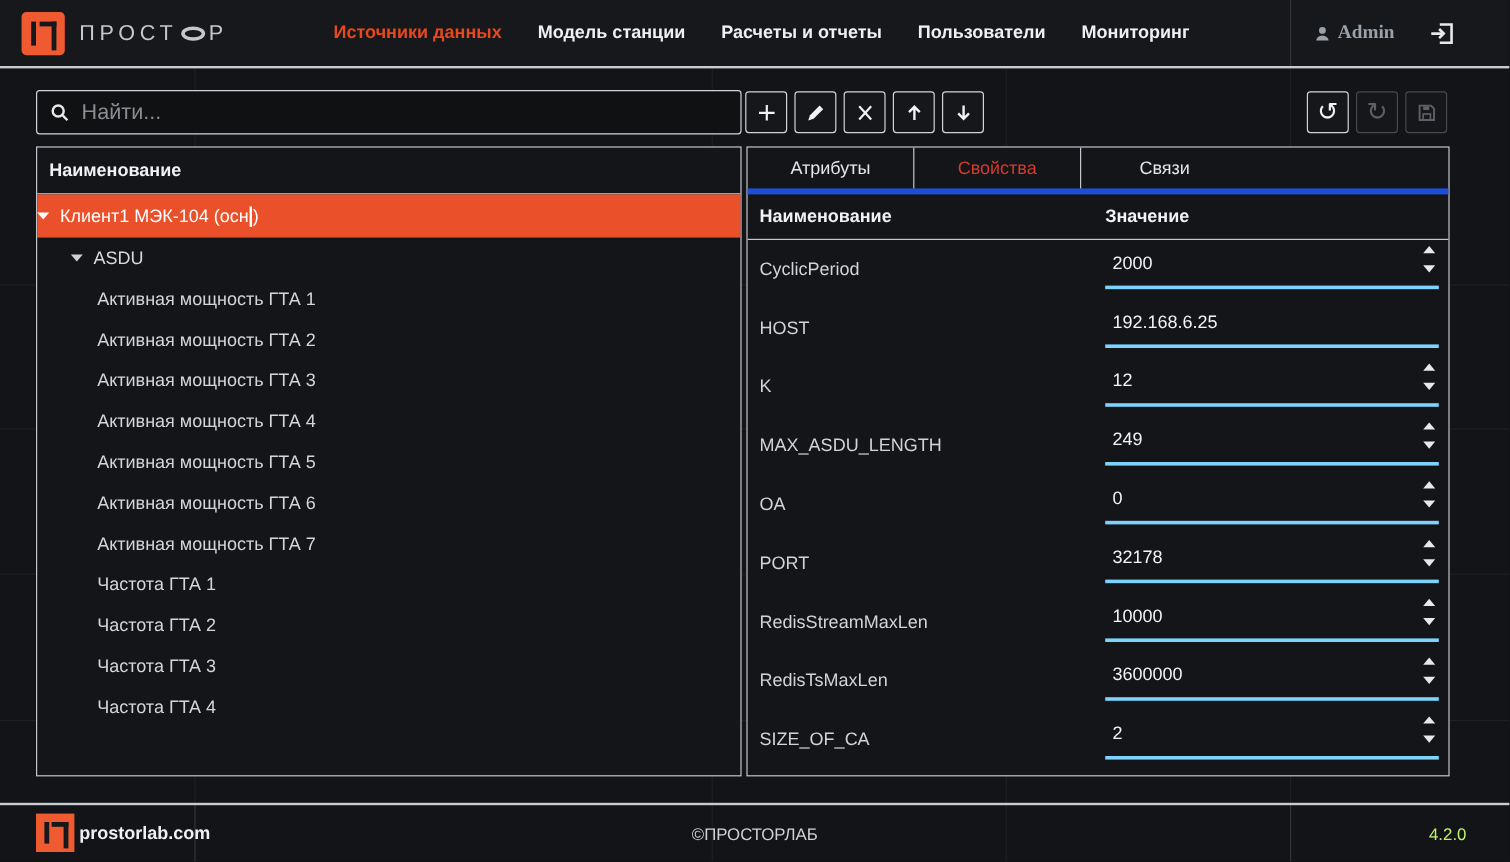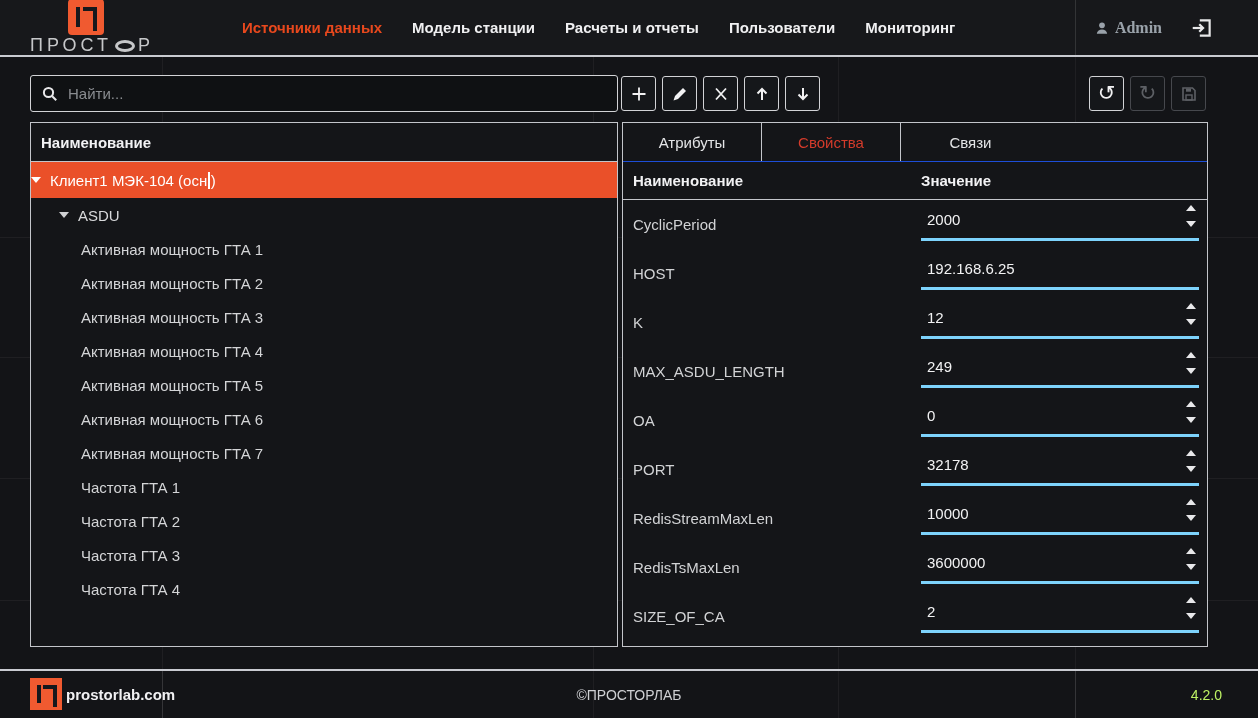--- a/index.html
+++ b/index.html
@@ -16,21 +16,21 @@
   .gv { position:absolute; top:0; bottom:0; width:1px; background:rgba(255,255,255,0.05); }
   .gh { position:absolute; left:0; right:0; height:1px; background:rgba(255,255,255,0.05); }
 
   
   .navbar {
     position:absolute; left:0; top:0; width:1258px; height:57px;
     background:#17181b; border-bottom:2px solid #c9cbd1;
     display:flex; align-items:center; z-index:2;
   }
   .nav-divider { position:absolute; left:1075px; top:0; height:55px; width:1px; background:rgba(255,255,255,0.12); }
-  .brand { display:flex; align-items:center; margin-left:18px;flex-direction:column; }
+  .brand { display:flex; align-items:center; margin-left:18px; }
   .brand-mark { position:relative; width:36px; height:36px; background:#f05a30; border-radius:4px; flex:0 0 auto; }
   .brand-mark::before { content:""; position:absolute; left:8px; top:8px; width:4px; height:20px; background:#16181d; }
   .brand-mark::after  { content:""; position:absolute; left:15px; top:8px; width:10px; height:20px;
                         border-top:4px solid #16181d; border-right:4px solid #16181d; }
   .wordmark { margin-left:12px; display:flex; align-items:center; font-size:18px; letter-spacing:4px;
               color:#c6c7c9; font-weight:400; }
   .o-ring { display:inline-block; width:20px; height:12px; border:3px solid #c6c7c9; border-radius:50%; margin:0 3px; }
   .nav-menu { display:flex; gap:30px; margin-left:88px; font-weight:700; font-size:15px; white-space:nowrap; }
   .nav-item { color:#f0f0f2; cursor:pointer; }
   .nav-item.active { color:#e8481d; }
@@ -38,21 +38,21 @@
               font-family:"Liberation Serif", serif; font-weight:700; font-size:16px; color:#9aa2aa; }
   .logout-btn { position:absolute; right:44px; top:16px; width:24px; height:24px; cursor:pointer; }
 
   
   .search-box {
     position:absolute; left:30px; top:75px; width:588px; height:37px; z-index:2;
     border:1px solid #d2d3d6; border-radius:3px; background:#0f1113;
     display:flex; align-items:center; padding:0 10px; gap:9px;
   }
   .search-box input { flex:1; background:transparent; border:none; outline:none;
-                      color:#e6e6e8; font-size:15px; font-family:inherit; }
+                      color:#e6e6e8; font-size:18px; font-family:inherit; }
   .search-box input::placeholder { color:#8a8d91; }
   .tbtn {
     position:absolute; top:76px; width:35px; height:35px; z-index:2;
     border:1px solid #d2d3d6; border-radius:3px; background:#15171a;
     display:flex; align-items:center; justify-content:center; cursor:pointer;
   }
   .tbtn.disabled { border-color:#46484d; cursor:default; }
   .glyph-undo { font-family:"DejaVu Sans", sans-serif; font-size:21px; line-height:1; color:#f2f2f3; }
   .glyph-redo { font-family:"DejaVu Sans", sans-serif; font-size:21px; line-height:1; color:#5d6065; }
 
@@ -70,21 +70,21 @@
   .tri-down { width:0; height:0; border-left:5px solid transparent; border-right:5px solid transparent;
               border-top:6px solid #ffffff; margin-right:9px; flex:0 0 auto; }
   .tree-row.group .tri-down { border-top-color:#cfd0d3; }
   .text-caret { display:inline-block; width:1.5px; height:17px; background:#ffffff; margin:0 1px; vertical-align:-3px; }
 
   
   .detail-panel {
     position:absolute; left:622px; top:122px; width:586px; height:525px; z-index:2;
     border:1px solid #c3c5ca; background:#141518;
   }
-  .tabs { display:flex; height:39px; border-bottom:1px solid #1d4ed8; }
+  .tabs { display:flex; height:39px; border-bottom:5px solid #1d4ed8; }
   .tab { width:139px; border-right:1px solid #c3c5ca; display:flex; align-items:center; justify-content:center;
          font-size:15px; color:#e4e5e7; cursor:pointer; }
   .tab:last-of-type { border-right:none; }
   .tab.active { color:#d43b2b; }
   .cols-header { height:38px; border-bottom:1px solid #c3c5ca; display:flex; align-items:center;
                  font-weight:700; font-size:15px; color:#f2f2f4; }
   .col-name { width:298px; padding-left:10px; }
   .prop-row { height:49px; display:flex; align-items:flex-start; }
   .prop-name { width:298px; height:49px; display:flex; align-items:center; padding-left:10px;
                color:#d2d3d5; font-size:15px; }

